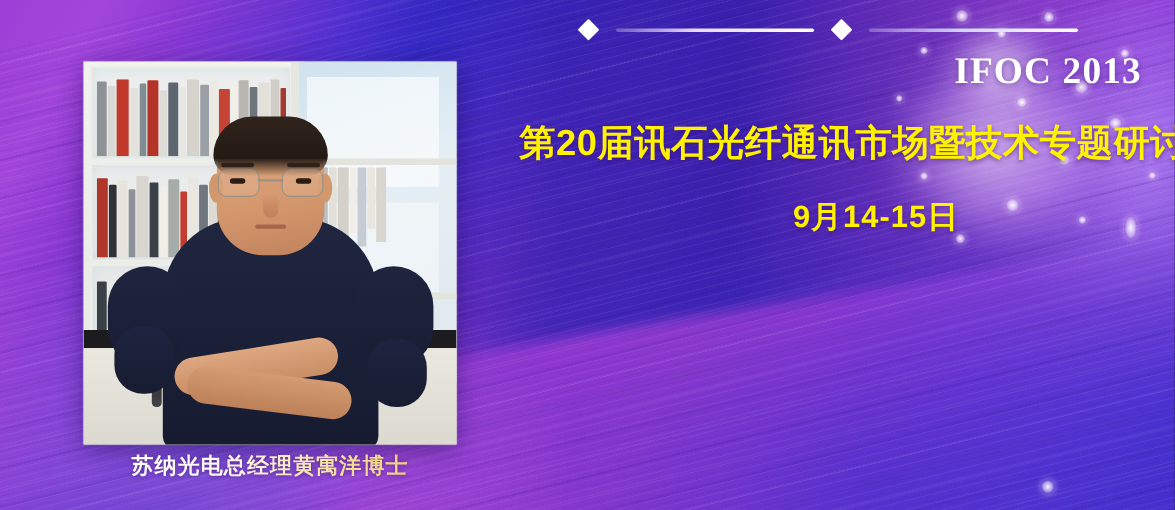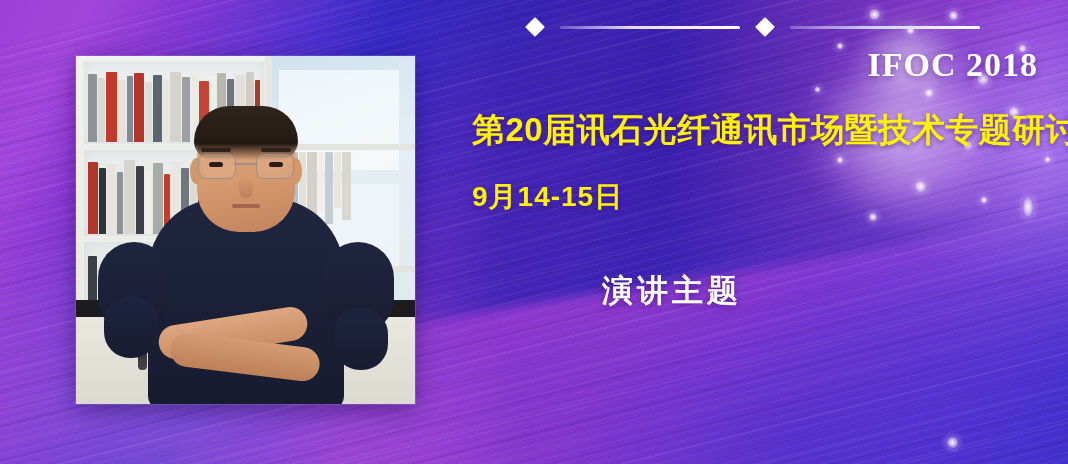--- a/index.html
+++ b/index.html
@@ -163,21 +163,21 @@
 
   .ifoc{position:absolute;right:30px;top:46px;
     font-family:"Liberation Serif","DejaVu Serif",serif;
     font-size:34px;font-weight:bold;color:#ffffff;letter-spacing:1px;
     text-shadow:0 2px 6px rgba(70,20,120,.55);}
 
   .main-title{position:absolute;left:472px;top:108px;width:562px;text-align:center;
     font-size:33px;font-weight:bold;color:#fff200;letter-spacing:.5px;white-space:nowrap;
     text-shadow:0 2px 5px rgba(60,10,110,.55);}
 
-  .date{position:absolute;left:472px;top:178px;width:400px;text-align:left;
+  .date{position:absolute;left:472px;top:178px;width:400px;text-align:right;
     font-size:28px;font-weight:bold;color:#fff200;letter-spacing:1px;
     text-shadow:0 2px 5px rgba(60,10,110,.5);}
 
   .topic-label{position:absolute;left:472px;top:270px;width:400px;text-align:center;
     font-family:"Liberation Serif","DejaVu Serif",serif;
     font-size:31px;font-weight:bold;color:#ffffff;letter-spacing:4px;
     text-shadow:0 2px 6px rgba(60,10,110,.55);}
 
   .topic{position:absolute;left:452px;top:338px;width:596px;text-align:center;
     font-family:"Liberation Serif","DejaVu Serif",serif;
@@ -344,18 +344,18 @@
         <div class="nose"></div>
         <div class="mouth"></div>
         <div class="arm top"></div>
         <div class="arm bot"></div>
         <div class="sleeve l"></div>
         <div class="sleeve r"></div>
       </div>
     </div>
   </div>
 
-  <div class="ifoc">IFOC 2018</div>
+  <div class="caption">苏纳光电总经理黄寓洋博士</div>
+  <div class="ifoc">IFOC 2013</div>
   <div class="main-title">第20届讯石光纤通讯市场暨技术专题研讨会</div>
   <div class="date">9月14-15日</div>
-  <div class="topic-label">演讲主题</div>
 
 </div>
 
 </body></html>

